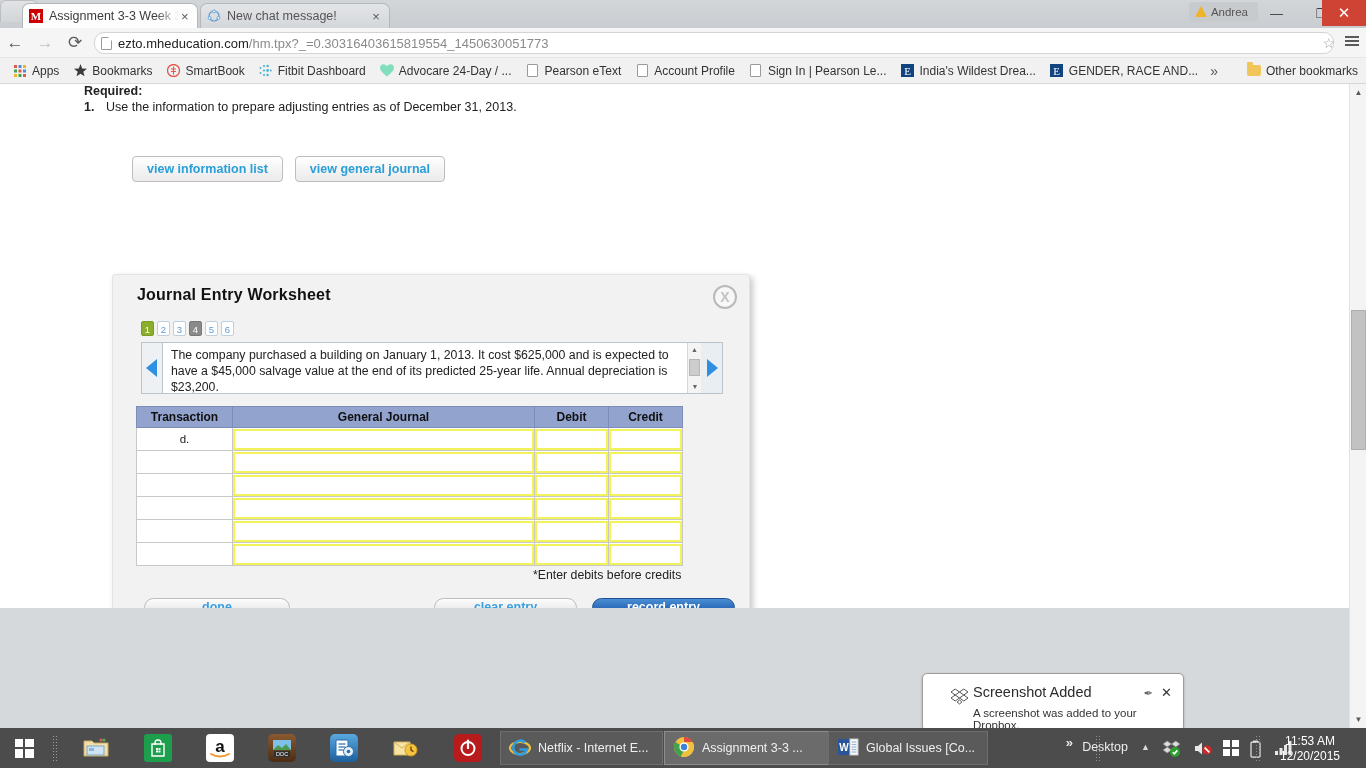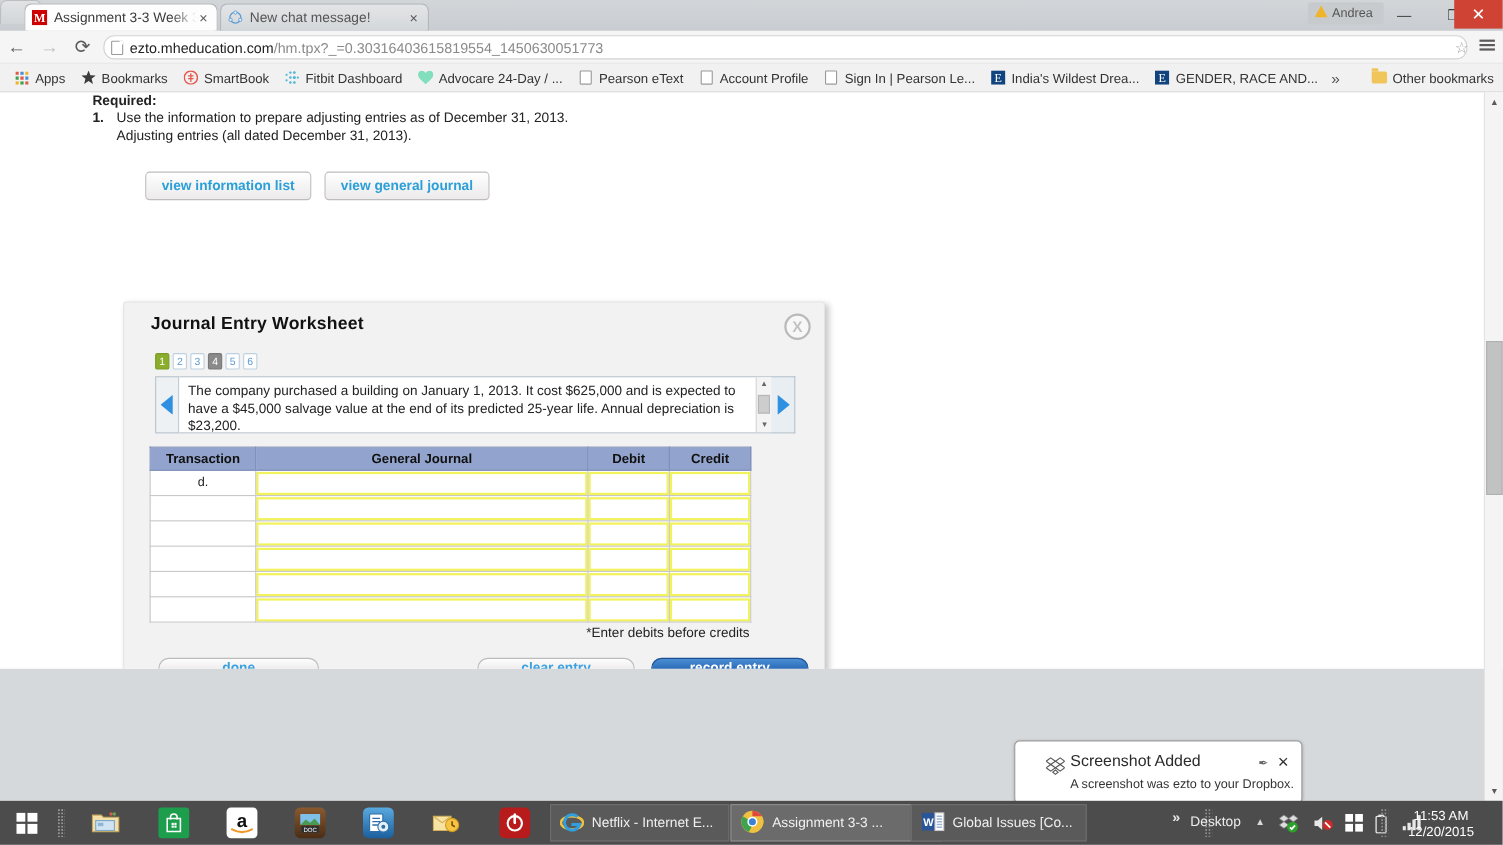--- a/index.html
+++ b/index.html
@@ -343,21 +343,20 @@
   </div>
 
   <div id="viewport">
 
     <div id="required-block">
       <div id="required-label">Required:</div>
       <div id="req-item">
         <span id="req-num">1.</span>
         <span>Use the information to prepare adjusting entries as of December 31, 2013.</span>
       </div>
-      <div id="req-sub">Adjusting entries (all dated December 31, 2013).</div>
     </div>
 
     <div id="view-buttons">
       <button class="ghost-btn">view information list</button>
       <button class="ghost-btn">view general journal</button>
     </div>
 
     <div id="worksheet">
       <div id="ws-title">Journal Entry Worksheet</div>
       <div id="ws-close">X</div>
@@ -497,21 +496,21 @@
   <span id="toast-logo">
     <svg width="17" height="17" viewBox="0 0 17 17">
       <polygon points="4.2,1 0,4 4.2,7 8.5,4" fill="none" stroke="#555" stroke-width="1"></polygon>
       <polygon points="12.8,1 17,4 12.8,7 8.5,4" fill="none" stroke="#555" stroke-width="1"></polygon>
       <polygon points="4.2,7 0,10 4.2,13 8.5,10" fill="none" stroke="#555" stroke-width="1"></polygon>
       <polygon points="12.8,7 17,10 12.8,13 8.5,10" fill="none" stroke="#555" stroke-width="1"></polygon>
       <polygon points="6.1,14 8.5,12 10.9,14 8.5,16" fill="none" stroke="#555" stroke-width="1"></polygon>
     </svg>
   </span>
   <div id="toast-title">Screenshot Added</div>
-  <div id="toast-sub">A screenshot was ezto to your Dropbox.</div>
+  <div id="toast-sub">A screenshot was added to your Dropbox.</div>
   <div id="toast-pin">✒</div>
   <div id="toast-x">✕</div>
 </div>
 
 <div id="taskbar">
   <div id="start">
     <span class="winlogo">
         <i></i>
         <i></i>
         <i></i>

